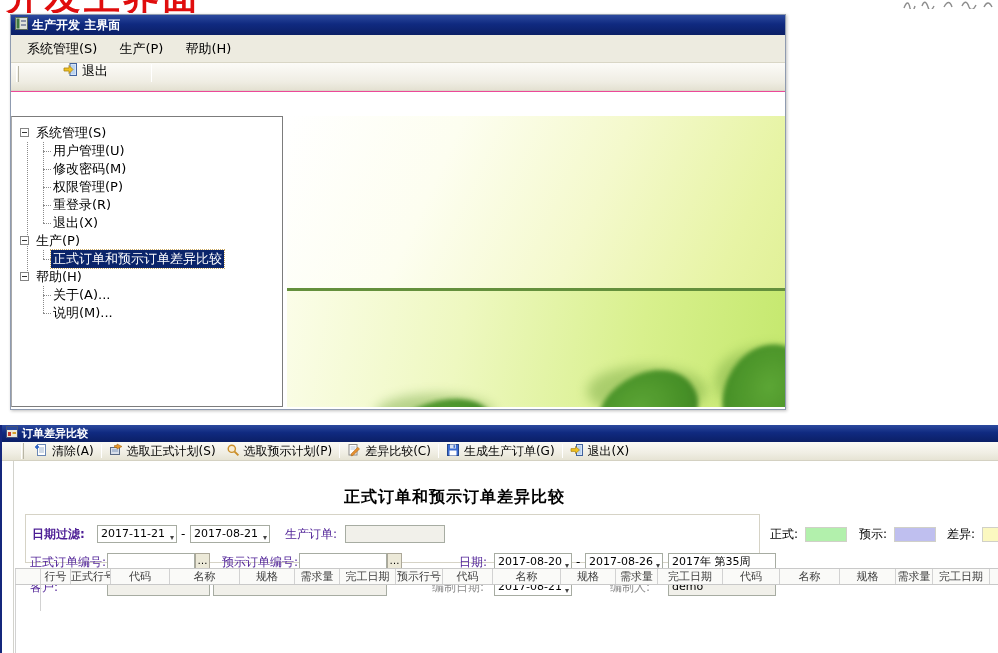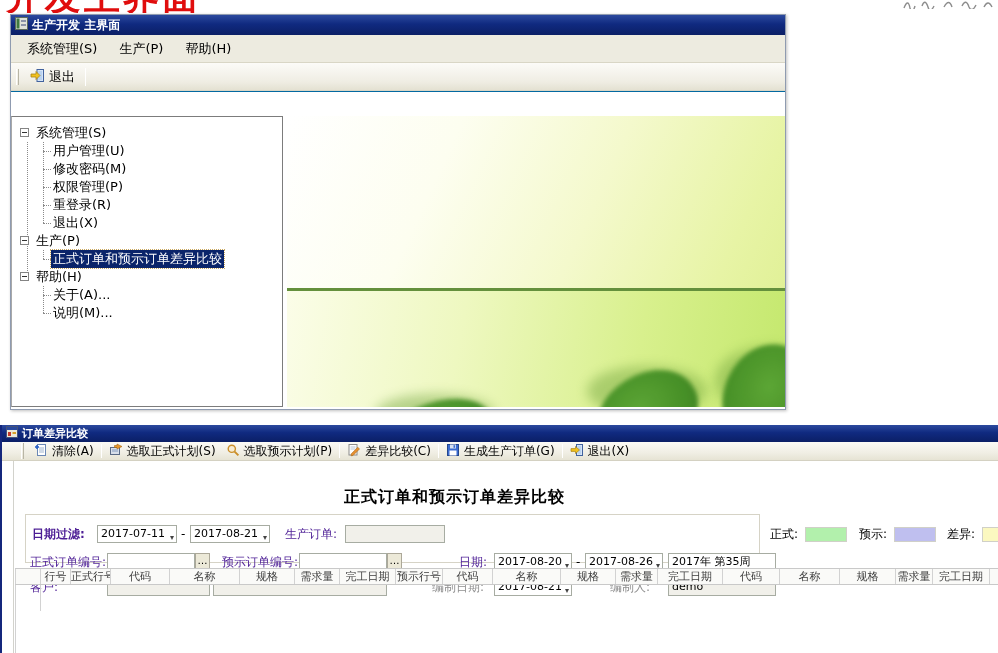--- a/index.html
+++ b/index.html
@@ -13,27 +13,27 @@
                    color:#e00d0d; letter-spacing:3px; white-space:nowrap; }
   .corner-squiggle { position:absolute; right:2px; top:0; width:96px; height:9px; overflow:hidden; }
 
   
   .titlebar { display:flex; align-items:center; gap:4px; padding:0 4px; color:#fff;
               font-weight:bold; background:linear-gradient(180deg,#2c4a9e 0%,#102a80 45%,#0b1f66 100%); }
   .win-icon { flex:0 0 auto; }
 
   
   .main-window { position:absolute; left:10px; top:14px; width:776px; height:396px;
-                 background:#0369a1; border:1px solid #8f9bb0; box-shadow:1px 1px 3px rgba(0,0,0,.25); }
+                 background:#ec4899; border:1px solid #8f9bb0; box-shadow:1px 1px 3px rgba(0,0,0,.25); }
   .main-window .titlebar { height:20px; font-size:12px; }
   .menubar { height:28px; background:#edebe0; border-bottom:1px solid #d9d6c6;
              display:flex; align-items:center; gap:14px; padding:0 12px; font-size:13px; }
   .menu-item { padding:2px 4px; cursor:default; }
   .main-toolbar { height:28px; background:linear-gradient(180deg,#fcfbf8 0%,#efede3 70%,#e4e1d2 100%);
-                  border-bottom:1px solid #d9d6c6; display:flex; align-items:center; padding:8px 4px; }
+                  border-bottom:1px solid #d9d6c6; display:flex; align-items:flex-end; padding:8px 4px;gap:33px; }
   .tb-grip { width:3px; height:16px; border-left:1px solid #fff; border-right:1px solid #b8b5a5; margin:0 5px 0 1px; }
   .tb-btn { display:flex; align-items:center; gap:4px; padding:2px 6px; font-size:13px; cursor:default; }
   .tb-sep { width:1px; height:18px; background:#bcb9a9; border-right:1px solid #fff; margin:0 4px; }
 
   .main-content { position:absolute; left:0; top:77px; right:0; bottom:0; background:#fff; }
 
   
   .tree-panel { position:absolute; left:0; top:24px; width:272px; bottom:2px;
                 background:#fff; border:1px solid #7c7c7c; border-left-color:#a9a9a9;
                 overflow:hidden; font-size:13px; }
@@ -277,21 +277,21 @@
     </span>
   </div>
 
   <div class="cmp-content">
     <div class="content-leftline"></div>
 
     <div class="cmp-heading">正式订单和预示订单差异比较</div>
 
     <span class="lbl-abs blue-lbl" style="left:30px; top:64px; font-weight:bold;">日期过滤:</span>
     <span class="fld combo" style="left:95px; top:64px; width:80px;">
-      <span>2017-07-11</span><span class="arrow">▾</span>
+      <span>2017-11-21</span><span class="arrow">▾</span>
     </span>
     <span class="lbl-abs" style="left:179px; top:64px;">-</span>
     <span class="fld combo" style="left:188px; top:64px; width:80px;">
       <span>2017-08-21</span><span class="arrow">▾</span>
     </span>
     <span class="lbl-abs blue-lbl" style="left:283px; top:64px;">生产订单:</span>
     <span class="fld disabled" style="left:343px; top:64px; width:100px;"></span>
 
     <span class="lbl-abs" style="left:768px; top:64px;">正式:</span>
     <span class="legend-swatch" style="left: 803px; top: 66px; width: 42px; background-color: rgb(178, 240, 172);"></span>

